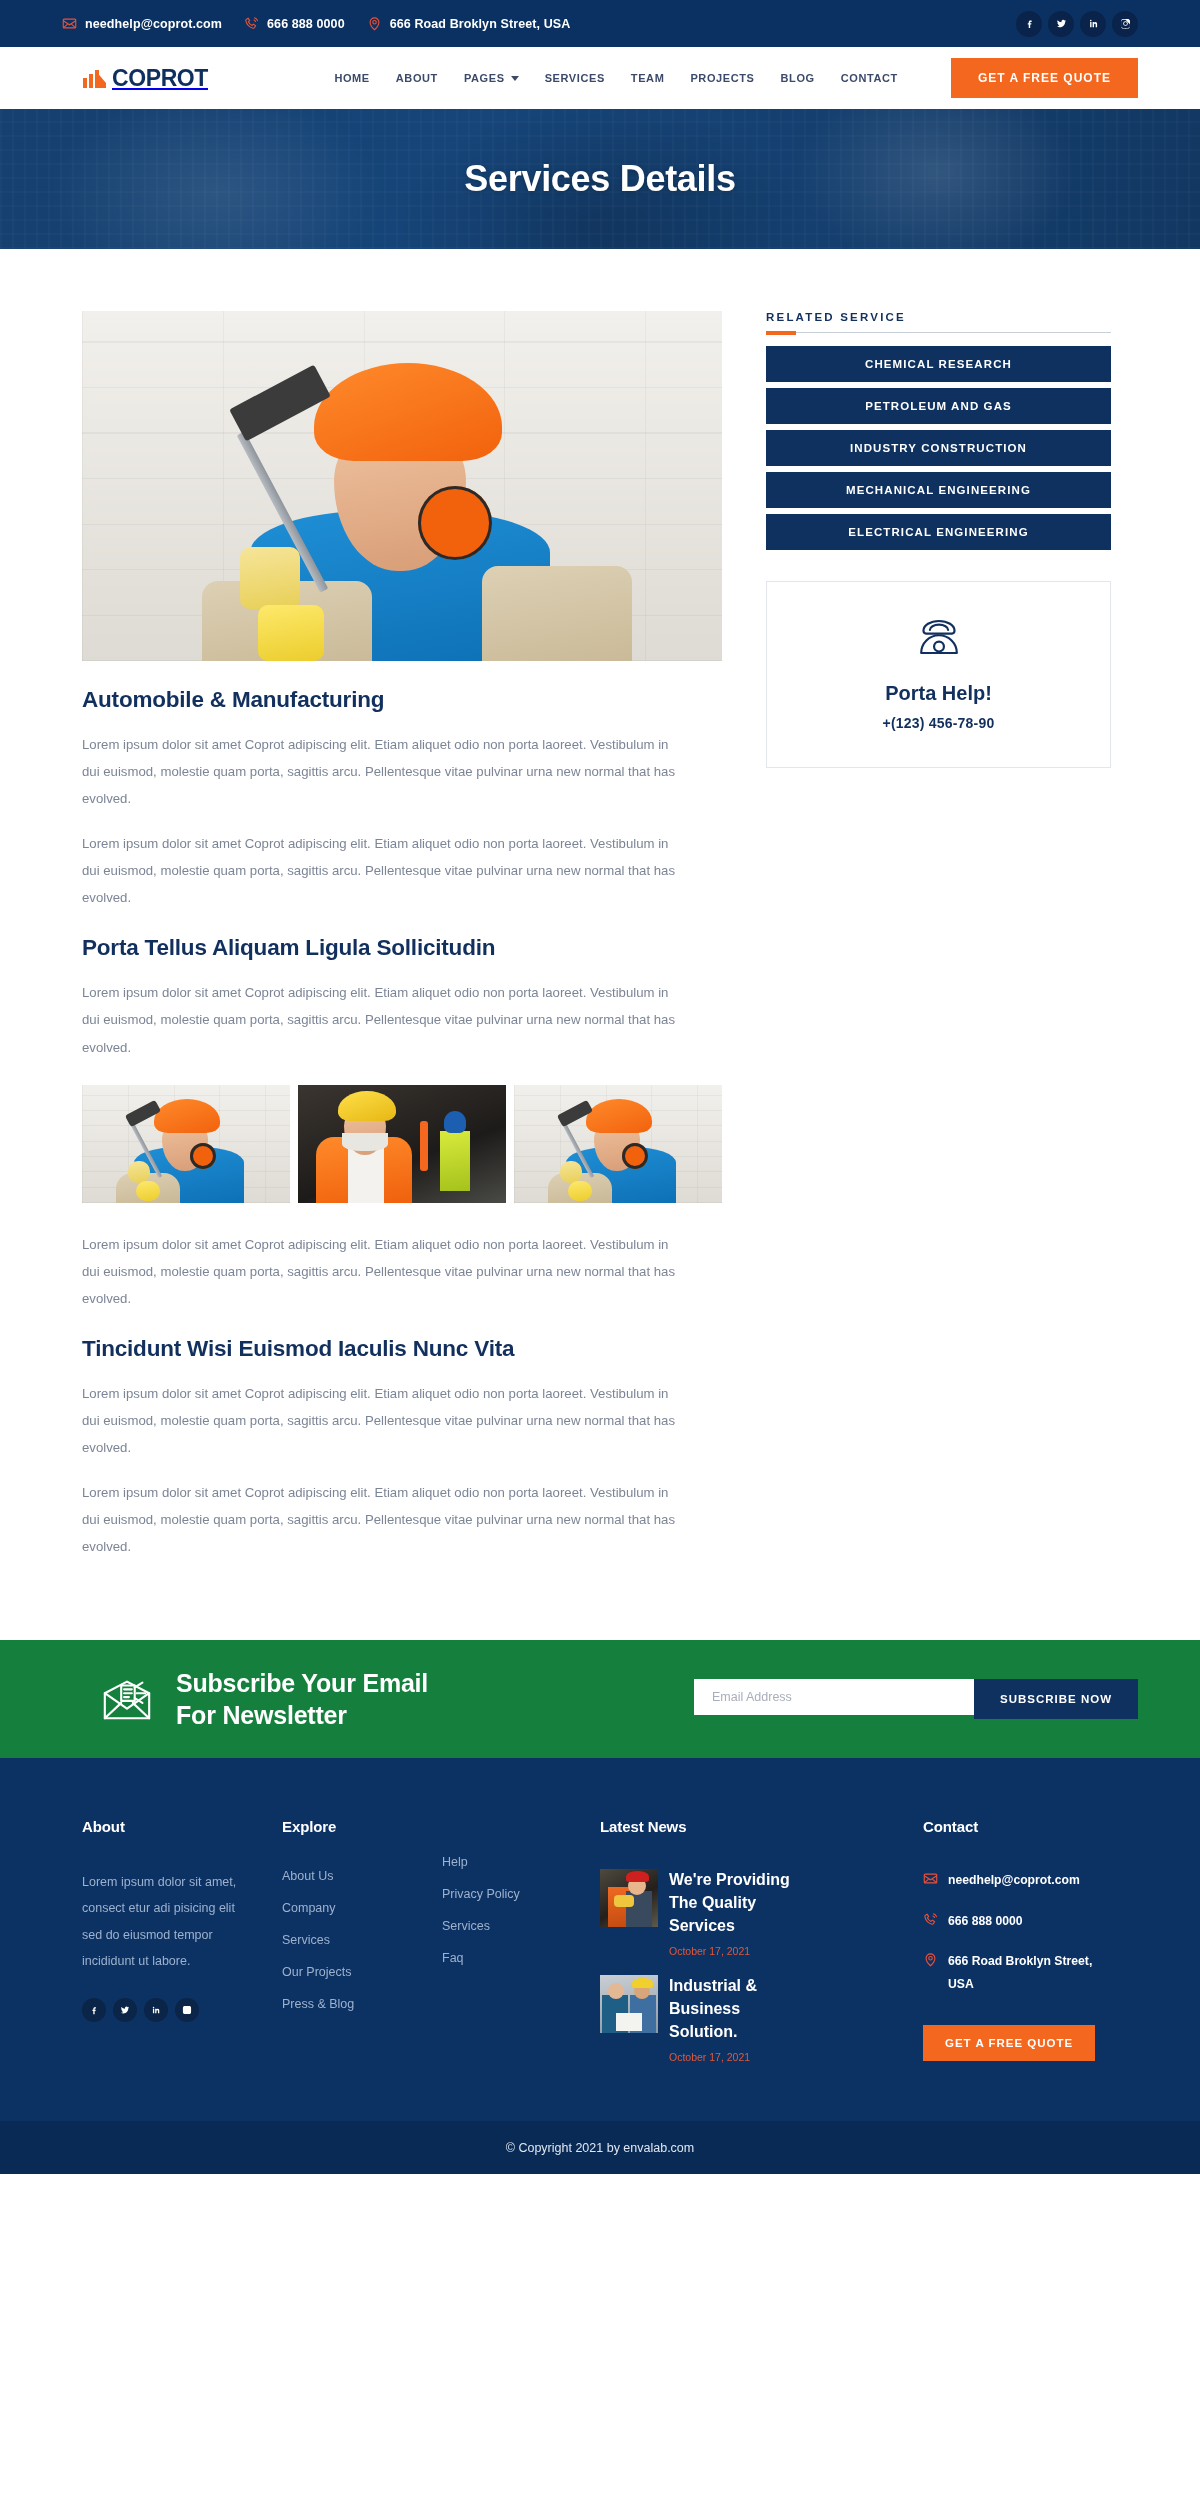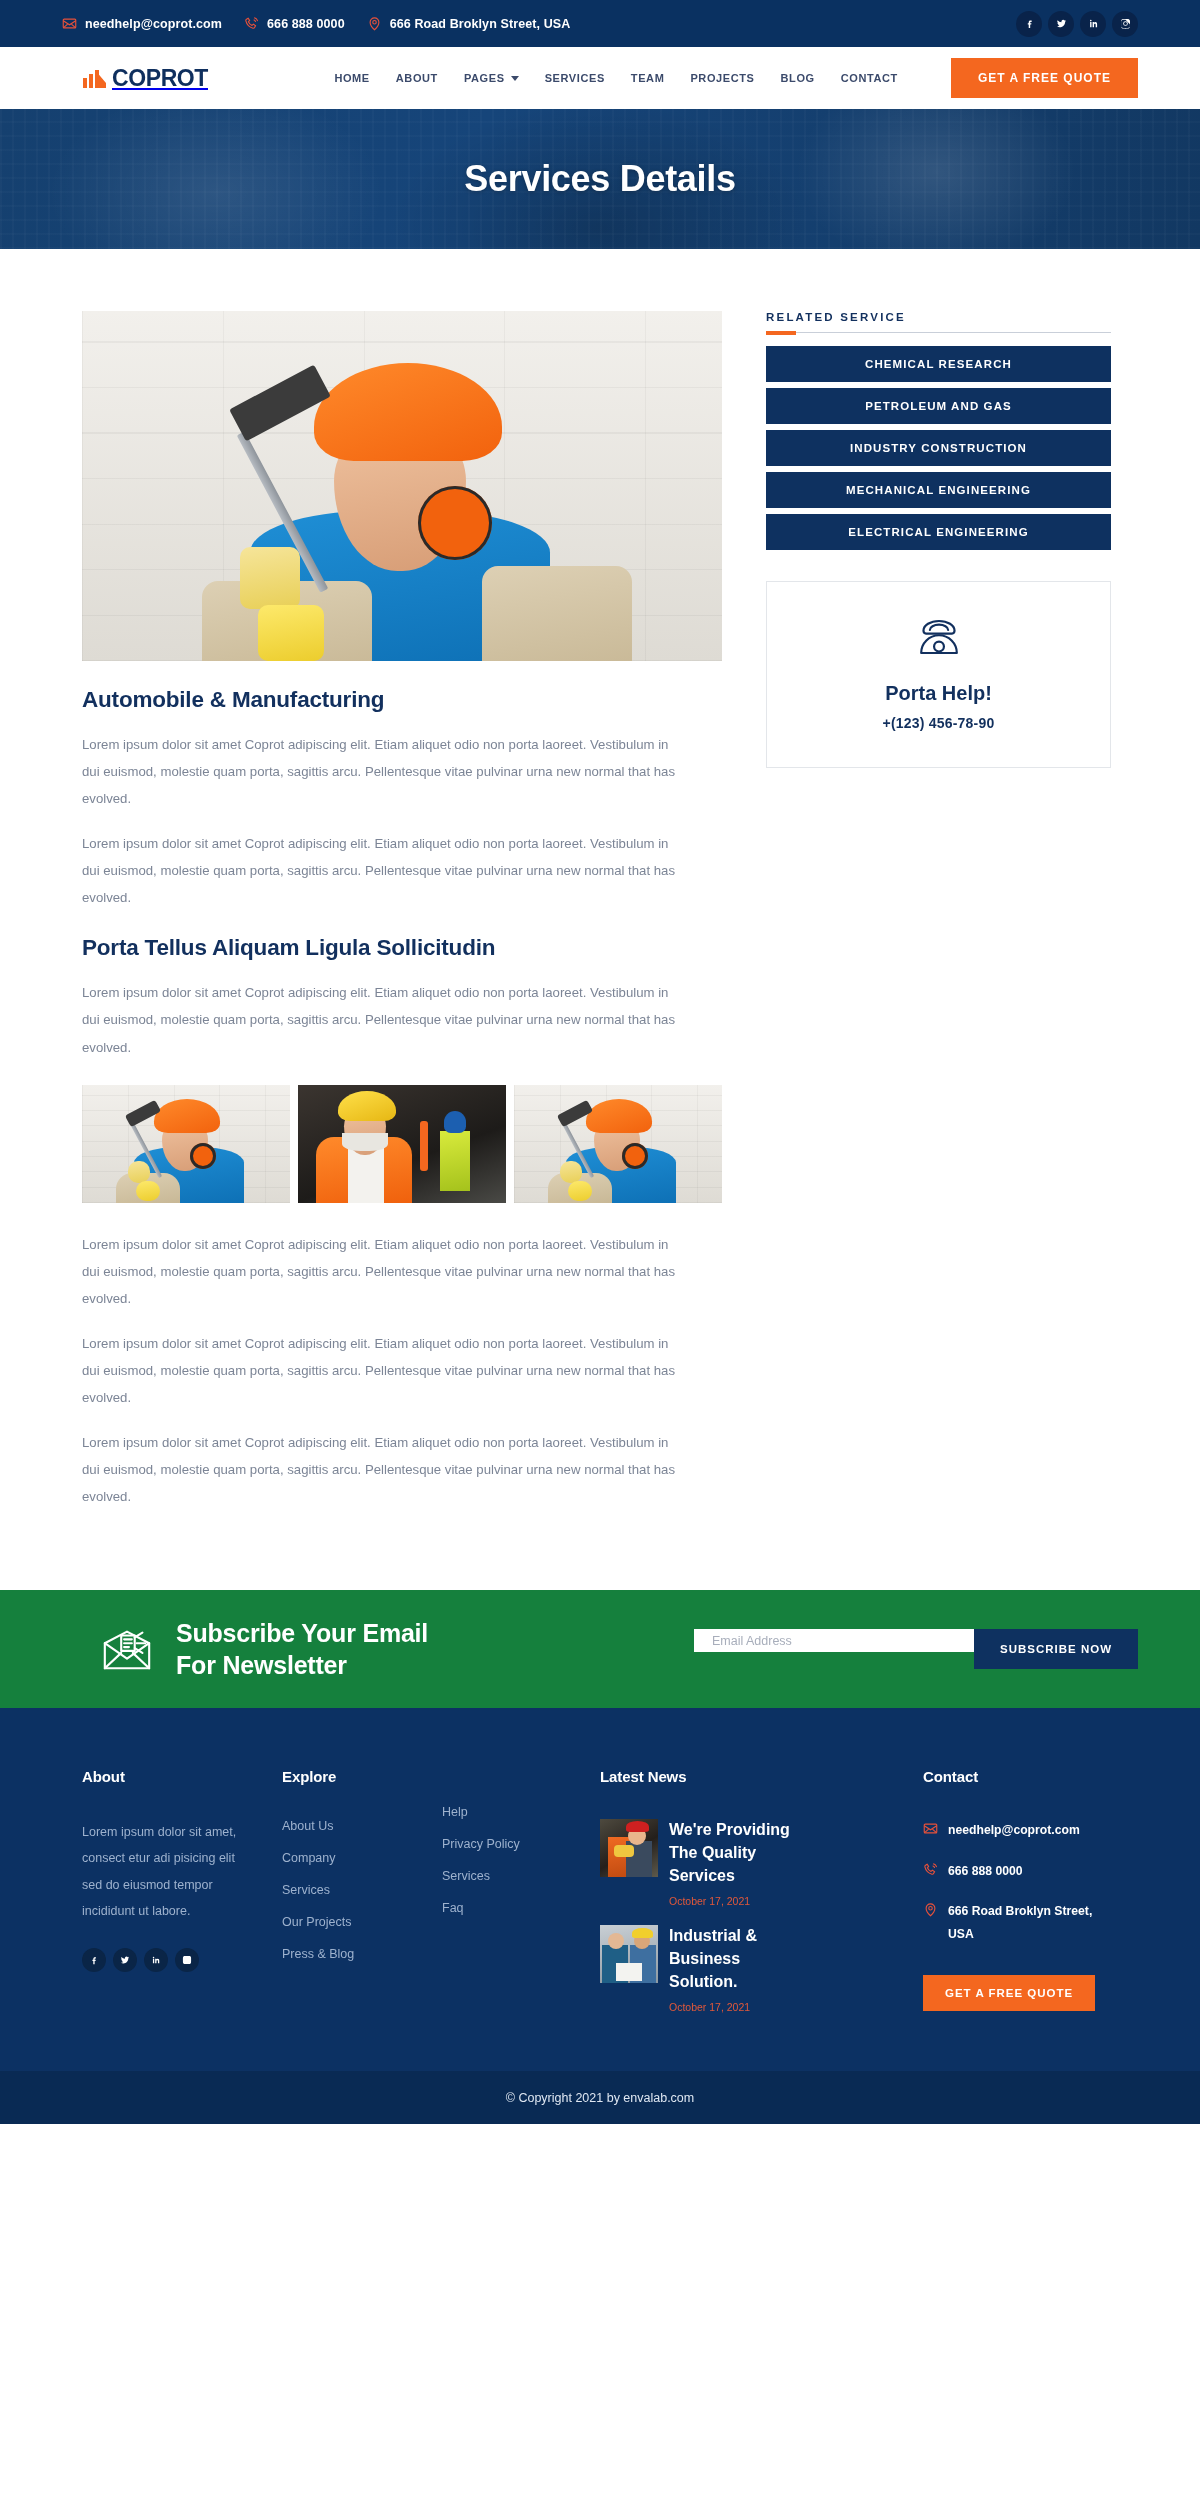--- a/index.html
+++ b/index.html
@@ -253,21 +253,21 @@
   }
   .nl-left { display: flex; align-items: center; gap: 22px; }
   .nl-icon { width: 54px; height: 54px; flex:none; }
   .nl-icon svg { width:100%; height:100%; display:block; }
   .nl-head {
     color: #ffffff; font-size: 25px; font-weight: 700; line-height: 1.3;
     letter-spacing: -.2px;
   }
   .nl-form { margin-left: auto; display: flex; height: 40px; }
   .nl-input {
-    width: 280px; height: 23px; border: none; outline: none;
+    width: 280px; height: 36px; border: none; outline: none;
     padding: 0 18px; font-size: 12.5px; color: #444;
     font-family: inherit; background: #fff;
   }
   .nl-input::placeholder { color: #a8aebb; }
   .nl-btn {
     background: #0e3160; color: #ffffff; border: none;
     padding: 0 26px; height: 40px;
     font-size: 11.5px; font-weight: 700; letter-spacing: 1px;
     cursor: pointer; font-family: inherit; white-space: nowrap;
   }
@@ -495,20 +495,21 @@
         <div class="muff" style="left:108px; top:58px; width:26px; height:26px;"></div>
         <div class="hammer-s" style="left:62px; top:34px; width:4px; height:62px;"></div>
         <div class="hammer-h" style="left:44px; top:22px; width:34px; height:13px;"></div>
         <div class="glove" style="left:46px; top:76px; width:22px; height:22px;"></div>
         <div class="glove" style="left:54px; top:96px; width:24px; height:20px; background:linear-gradient(170deg,#fde96b,#eccd2d);"></div>
       </div>
     </div>
 
     <p class="body-p">Lorem ipsum dolor sit amet Coprot adipiscing elit. Etiam aliquet odio non porta laoreet. Vestibulum in dui euismod, molestie quam porta, sagittis arcu. Pellentesque vitae pulvinar urna new normal that has evolved.</p>
 
+    <h2 class="sec-h2 tight">Tincidunt Wisi Euismod Iaculis Nunc Vita</h2>
     <p class="body-p">Lorem ipsum dolor sit amet Coprot adipiscing elit. Etiam aliquet odio non porta laoreet. Vestibulum in dui euismod, molestie quam porta, sagittis arcu. Pellentesque vitae pulvinar urna new normal that has evolved.</p>
     <p class="body-p">Lorem ipsum dolor sit amet Coprot adipiscing elit. Etiam aliquet odio non porta laoreet. Vestibulum in dui euismod, molestie quam porta, sagittis arcu. Pellentesque vitae pulvinar urna new normal that has evolved.</p>
   </div>
 
   <aside class="col-side">
     <div class="side-title">RELATED SERVICE</div>
     <div class="side-rule"></div>
 
     <button class="svc-btn">CHEMICAL RESEARCH</button>
     <button class="svc-btn">PETROLEUM AND GAS</button>

